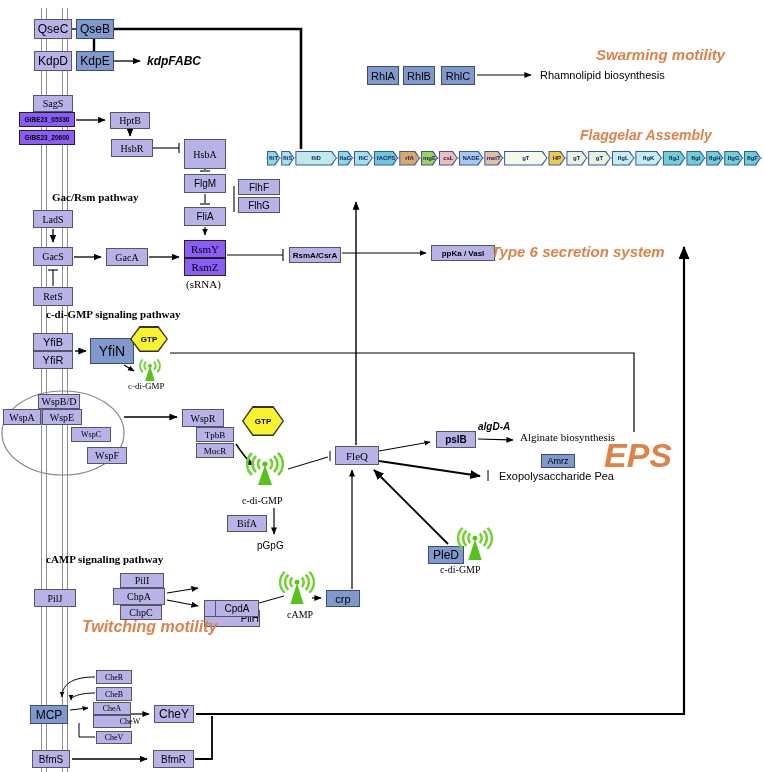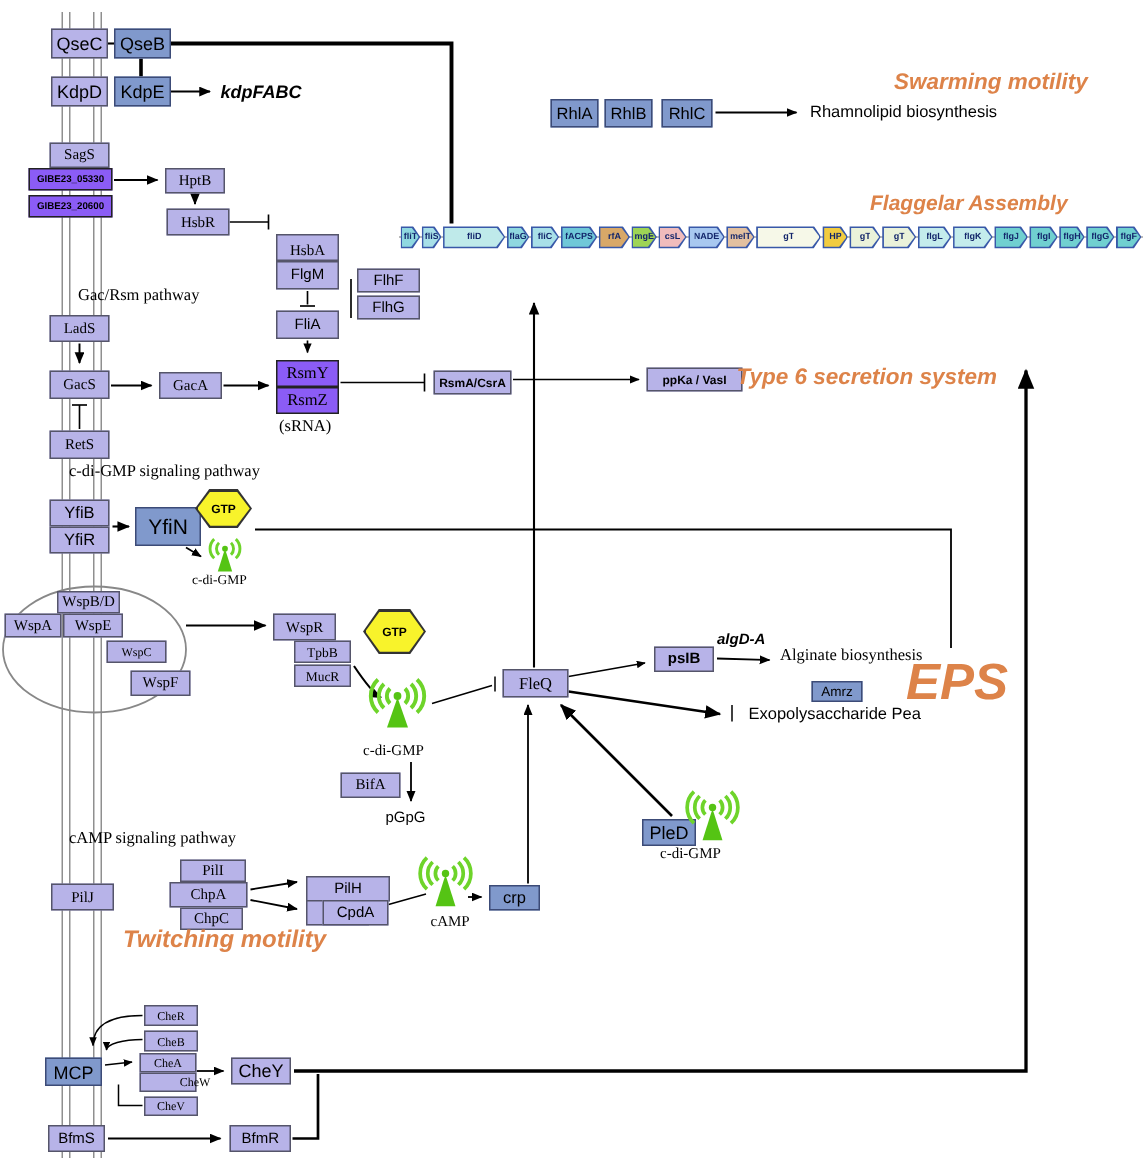--- a/index.html
+++ b/index.html
@@ -9,21 +9,21 @@
             border-left:1.6px solid #8f8f8f;border-right:1.6px solid #8f8f8f;z-index:1;}
   svg.wires{position:absolute;left:0;top:0;z-index:2;}
   .box{position:absolute;display:flex;align-items:center;justify-content:center;
        background:#b7b3e8;border:1.2px solid #55556a;color:#000;z-index:3;
        white-space:nowrap;box-sizing:border-box;}
   .blue{background:#8099cc;border-color:#3c4b77;}
   .whitebox{background:#8b5cf6;border:1px solid #222;}
   .serif{font-family:"Liberation Serif",serif;}
   .lbl{position:absolute;color:#000;z-index:3;white-space:nowrap;}
   .head{position:absolute;color:#dd8349;font-weight:bold;font-style:italic;z-index:3;white-space:nowrap;}
-  .pathlbl{position:absolute;color:#000;font-weight:normal;z-index:3;white-space:nowrap;
+  .pathlbl{position:absolute;color:#000;font-weight:bold;z-index:3;white-space:nowrap;
            font-family:"Liberation Serif",serif;}
   .hex{position:absolute;z-index:4;}
   .hex .h-out{position:absolute;inset:0;background:#333;
       clip-path:polygon(25% 0,75% 0,100% 50%,75% 100%,25% 100%,0 50%);}
   .hex .h-in{position:absolute;inset:1.5px;background:#f8f32b;
       clip-path:polygon(25% 0,75% 0,100% 50%,75% 100%,25% 100%,0 50%);
       display:flex;align-items:center;justify-content:center;font-size:8px;font-weight:bold;}
   .antenna{position:absolute;z-index:4;}
   .ant-cap{position:absolute;z-index:4;font-family:"Liberation Serif",serif;color:#000;white-space:nowrap;}
   #gene-cluster{position:absolute;left:267px;top:150px;width:495px;height:16px;
@@ -145,21 +145,21 @@
     </div>
   <div class="box whitebox fs6" style="left:19px;top:130px;width:56px;height:15px;">
       <span>GIBE23_20600</span>
     </div>
   <div class="box serif fs10" style="left:110px;top:112px;width:40px;height:17px;">
       <span>HptB</span>
     </div>
   <div class="box serif fs10" style="left:111px;top:139px;width:42px;height:18px;">
       <span>HsbR</span>
     </div>
-  <div class="box serif fs10" style="left:184px;top:156px;width:42px;height:18px;align-items:flex-end;">
+  <div class="box serif fs10" style="left:184px;top:139px;width:42px;height:30px;">
       <span>HsbA</span>
     </div>
   <div class="box fs10" style="left:184px;top:174px;width:42px;height:19px;">
       <span>FlgM</span>
     </div>
   <div class="box fs10" style="left:184px;top:207px;width:42px;height:19px;">
       <span>FliA</span>
     </div>
   <div class="box fs10" style="left:238px;top:179px;width:42px;height:16px;">
       <span>FlhF</span>
@@ -434,21 +434,21 @@
     </div>
   <div class="box serif fs10" style="left:34px;top:589px;width:42px;height:18px;">
       <span>PilJ</span>
     </div>
   <div class="box serif fs10" style="left:113px;top:588px;width:52px;height:17px;">
       <span>ChpA</span>
     </div>
   <div class="box serif fs10" style="left:120px;top:605px;width:42px;height:15px;">
       <span>ChpC</span>
     </div>
-  <div class="box fs10" style="left:204px;top:584px;width:56px;height:17px;">
+  <div class="box fs10" style="left:204px;top:610px;width:56px;height:17px;justify-content:flex-end;">
       <span>PilH</span>
     </div>
   <div class="box fs10" style="left:204px;top:600px;width:42px;height:17px;">
       <span>PilG</span>
     </div>
   <div class="head" style="left:82px;top:618px;font-size:16px;">Twitching motility</div>
 
   <div class="box fs10" style="left:215px;top:600px;width:44px;height:17px;">
       <span>CpdA</span>
     </div>

